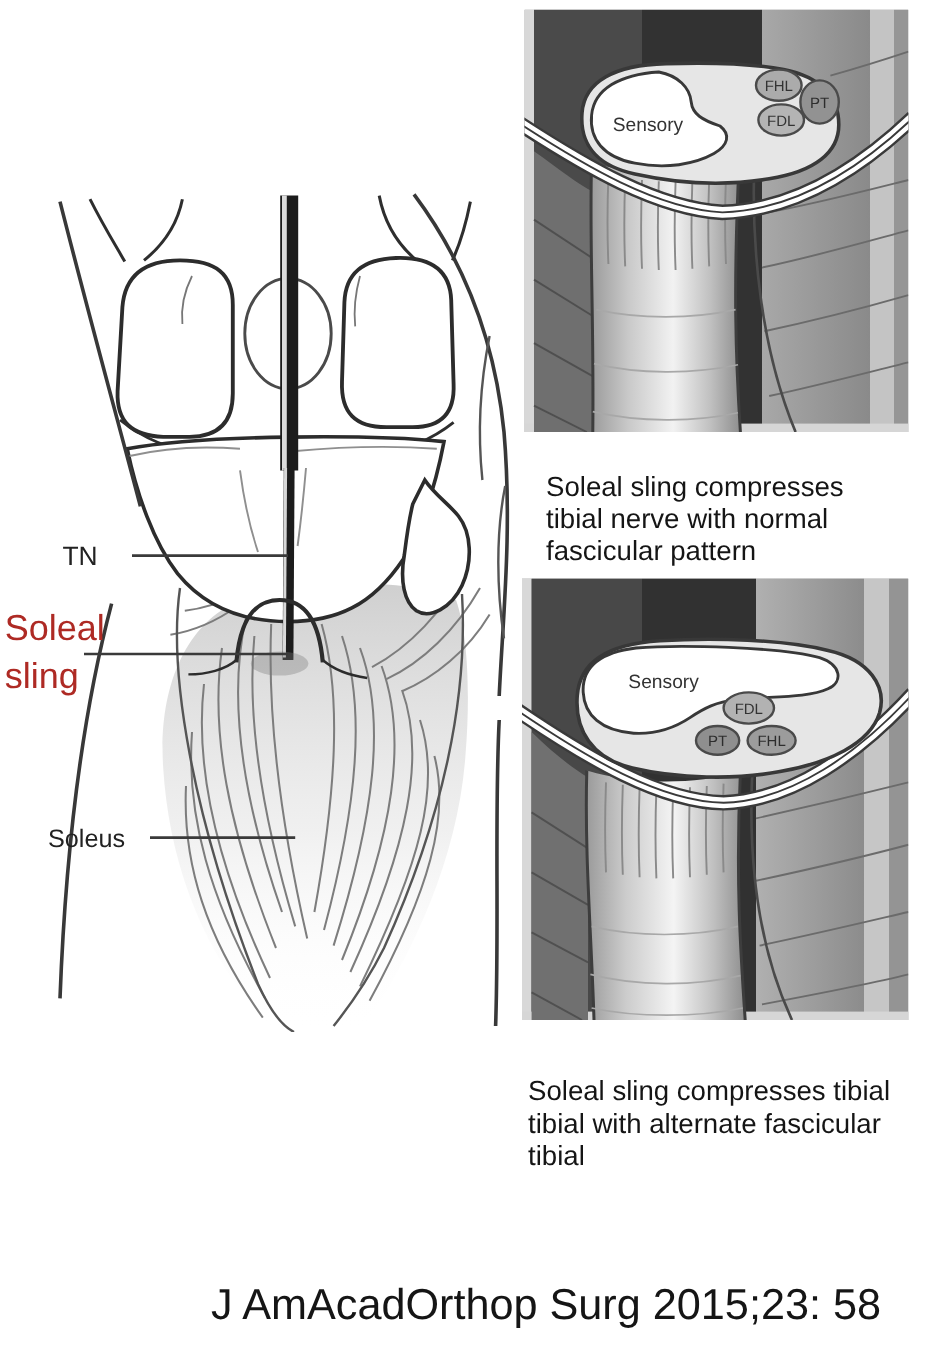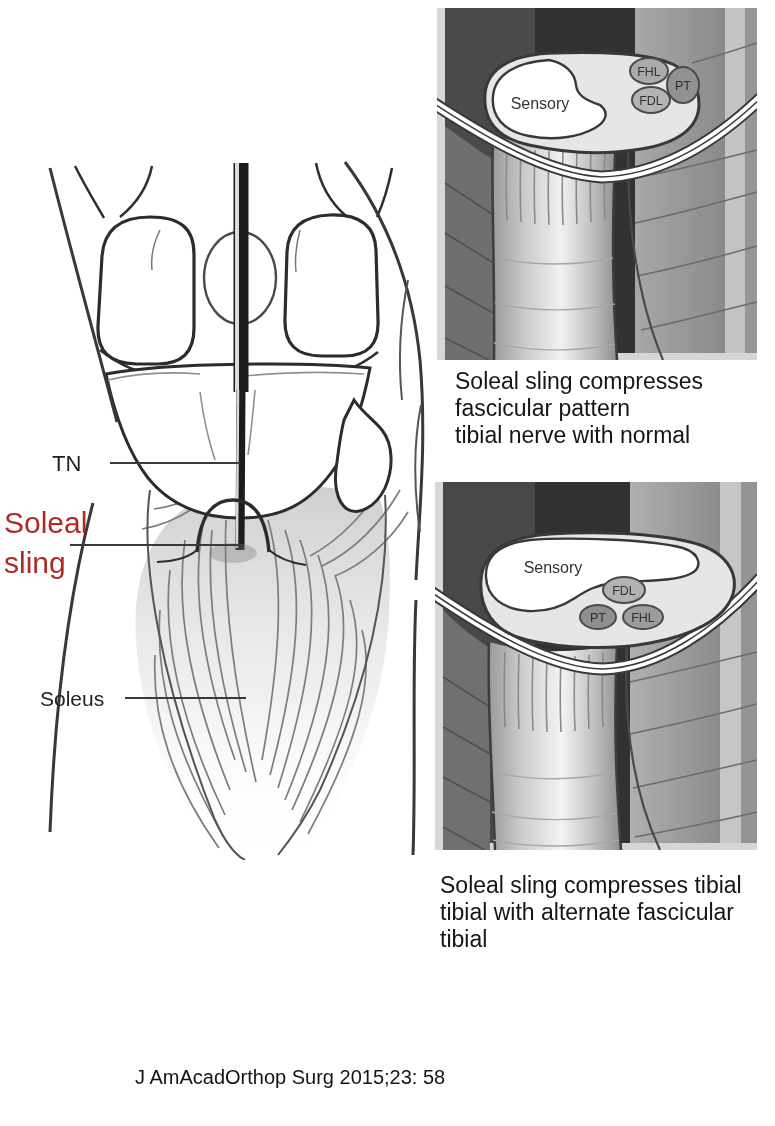--- a/index.html
+++ b/index.html
@@ -2,22 +2,22 @@
 <html><head>
 <meta charset="utf-8">
 <style>
   html,body{margin:0;padding:0;background:#ffffff;}
   .page{
     position:relative;width:775px;height:1126px;background:#ffffff;overflow:hidden;
     font-family:"Liberation Sans", sans-serif;color:#111;
   }
   .abs{position:absolute;}
   svg text{font-family:"Liberation Sans", sans-serif;}
-  .caption{font-size:23px;line-height:27px;color:#151515;letter-spacing:0;}
-  .citation{font-size:20px;color:#151515;text-align:left;}
+  .caption{font-size:23px;line-height:27px;color:#151515;letter-spacing:0;margin-top:24px;}
+  .citation{font-size:36px;color:#151515;text-align:center;}
 </style>
 </head>
 <body>
 
 <div class="page">
 
   <svg class="abs" style="left:0;top:160px" width="430" height="700" viewBox="0 0 430 700">
     <defs>
       <linearGradient id="musShade" x1="0" y1="0" x2="0" y2="1">
         <stop offset="0" stop-color="rgba(168,168,168,0.55)"></stop>
@@ -197,22 +197,22 @@
       <text x="212" y="68" font-size="12.5" fill="#333" text-anchor="middle">FHL</text>
       <ellipse cx="246" cy="77" rx="16" ry="18" fill="#929292" stroke="#4a4a4a" stroke-width="2"></ellipse>
       <text x="246" y="82" font-size="12.5" fill="#2d2d2d" text-anchor="middle">PT</text>
       <ellipse cx="214" cy="92" rx="19" ry="13" fill="#b4b4b4" stroke="#4a4a4a" stroke-width="2"></ellipse>
       <text x="214" y="97" font-size="12.5" fill="#333" text-anchor="middle">FDL</text>
     </g>
   </svg>
 
   <div class="abs caption" style="left:455px;top:368px;width:300px">
     <div>Soleal sling compresses</div>
+    <div>tibial nerve with normal</div>
     <div>fascicular pattern</div>
-    <div>tibial nerve with normal</div>
   </div>
 
   <svg class="abs" style="left:435px;top:482px" width="322" height="368" viewBox="0 0 322 368">
     <defs>
       <linearGradient id="trunkGradB" x1="0" y1="0" x2="1" y2="0">
         <stop offset="0" stop-color="#9a9a9a"></stop>
           <stop offset="0.25" stop-color="#cccccc"></stop>
         <stop offset="0.55" stop-color="#f4f4f4"></stop>
           <stop offset="0.8" stop-color="#c0c0c0"></stop>
         <stop offset="1" stop-color="#8e8e8e"></stop>

